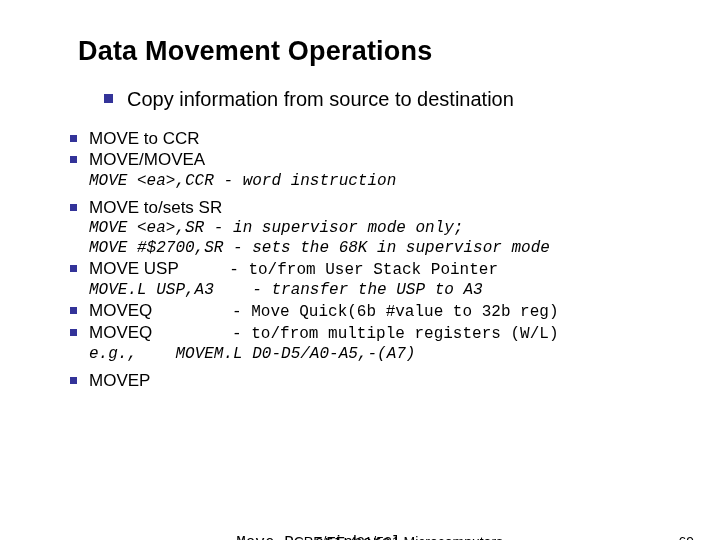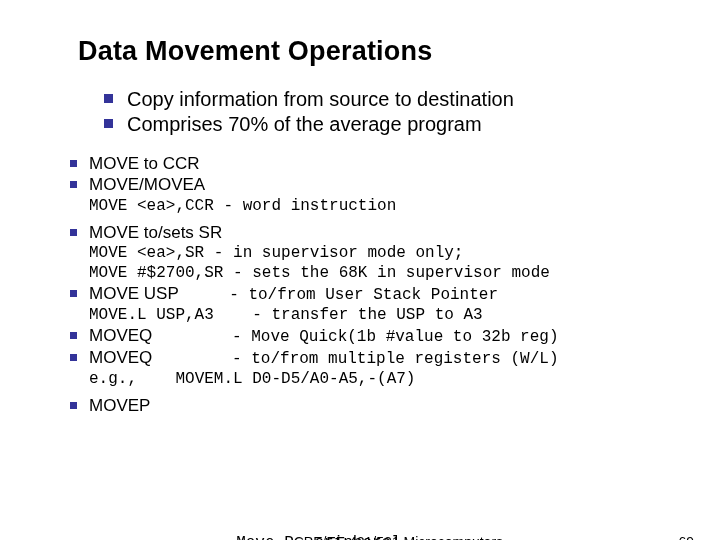--- a/index.html
+++ b/index.html
@@ -60,20 +60,21 @@
     margin-left: 6px;
   }
   .mono {
     font-family: "Courier New", Courier, monospace;
     font-size: 16px;
     white-space: pre;
     margin-left: 19px;
   }
   .mono-line {
     line-height: 1.25;
+    font-style: italic;
   }
   .footer {
     position: absolute;
     bottom: 14px;
     left: 0;
     width: 720px;
     font-size: 14px;
     color: #000;
   }
   .footer-center {
@@ -96,24 +97,20 @@
 <body>
 
 <div class="slide">
 
   <h1 class="title">Data Movement Operations</h1>
 
   <div class="group1">
     <div class="row">
       <div class="bullet"></div>
       <div class="main-txt">Copy information from source to destination</div>
-    </div>
-    <div class="row">
-      <div class="bullet"></div>
-      <div class="main-txt">Comprises 70% of the average program</div>
     </div>
   </div>
 
   <div class="group2">
 
     <div class="row">
       <div class="bullet sm"></div>
       <div class="sub-txt">MOVE to CCR</div>
     </div>
 
@@ -138,21 +135,21 @@
         <span>MOVE USP</span>
         <span class="mono" style="margin-left:46px;">- to/from User Stack Pointer</span>
       </div>
     </div>
     <div class="mono mono-line"><span>MOVE.L USP,A3</span><span>    </span><span>- transfer the USP to A3</span></div>
 
     <div class="row">
       <div class="bullet sm"></div>
       <div class="sub-txt">
         <span>MOVEQ</span>
-        <span class="mono" style="margin-left:75px;">- Move Quick(1b #value to 32b reg)</span>
+        <span class="mono" style="margin-left:75px;">- Move Quick(6b #value to 32b reg)</span>
       </div>
     </div>
 
     <div class="row">
       <div class="bullet sm"></div>
       <div class="sub-txt">
         <span>MOVEQ</span>
         <span class="mono" style="margin-left:75px;">- to/from multiple registers (W/L)</span>
       </div>
     </div>

